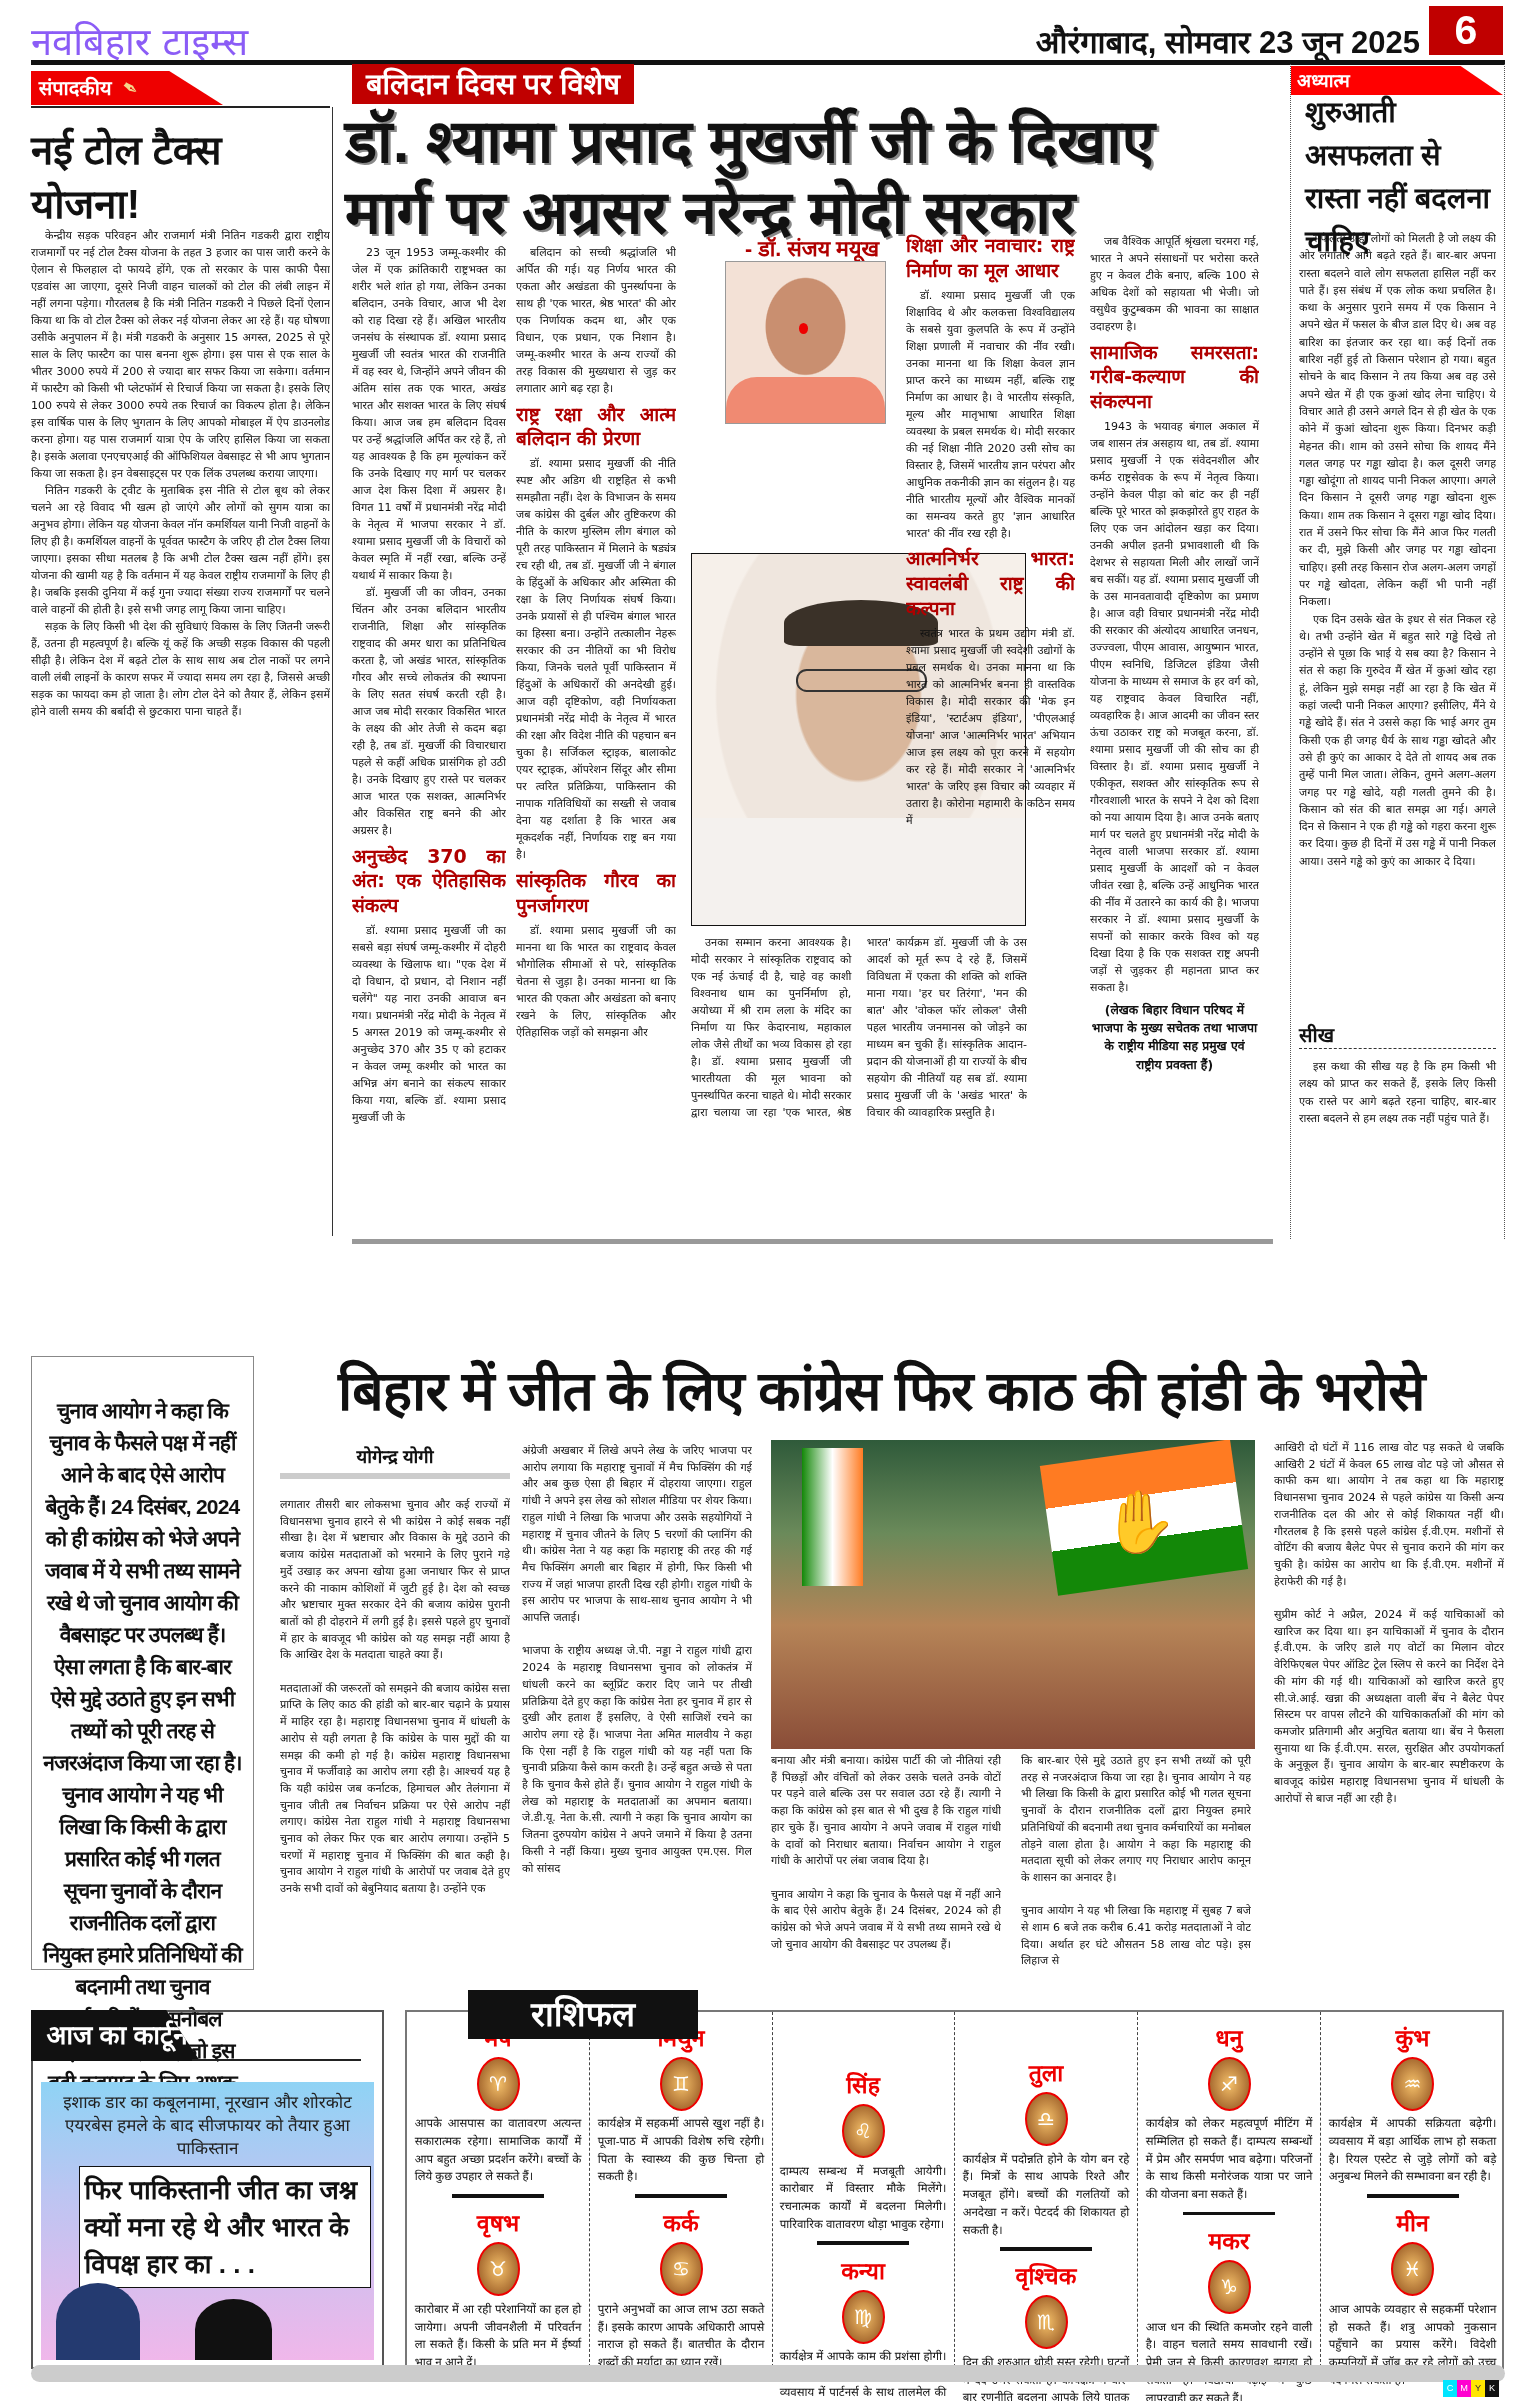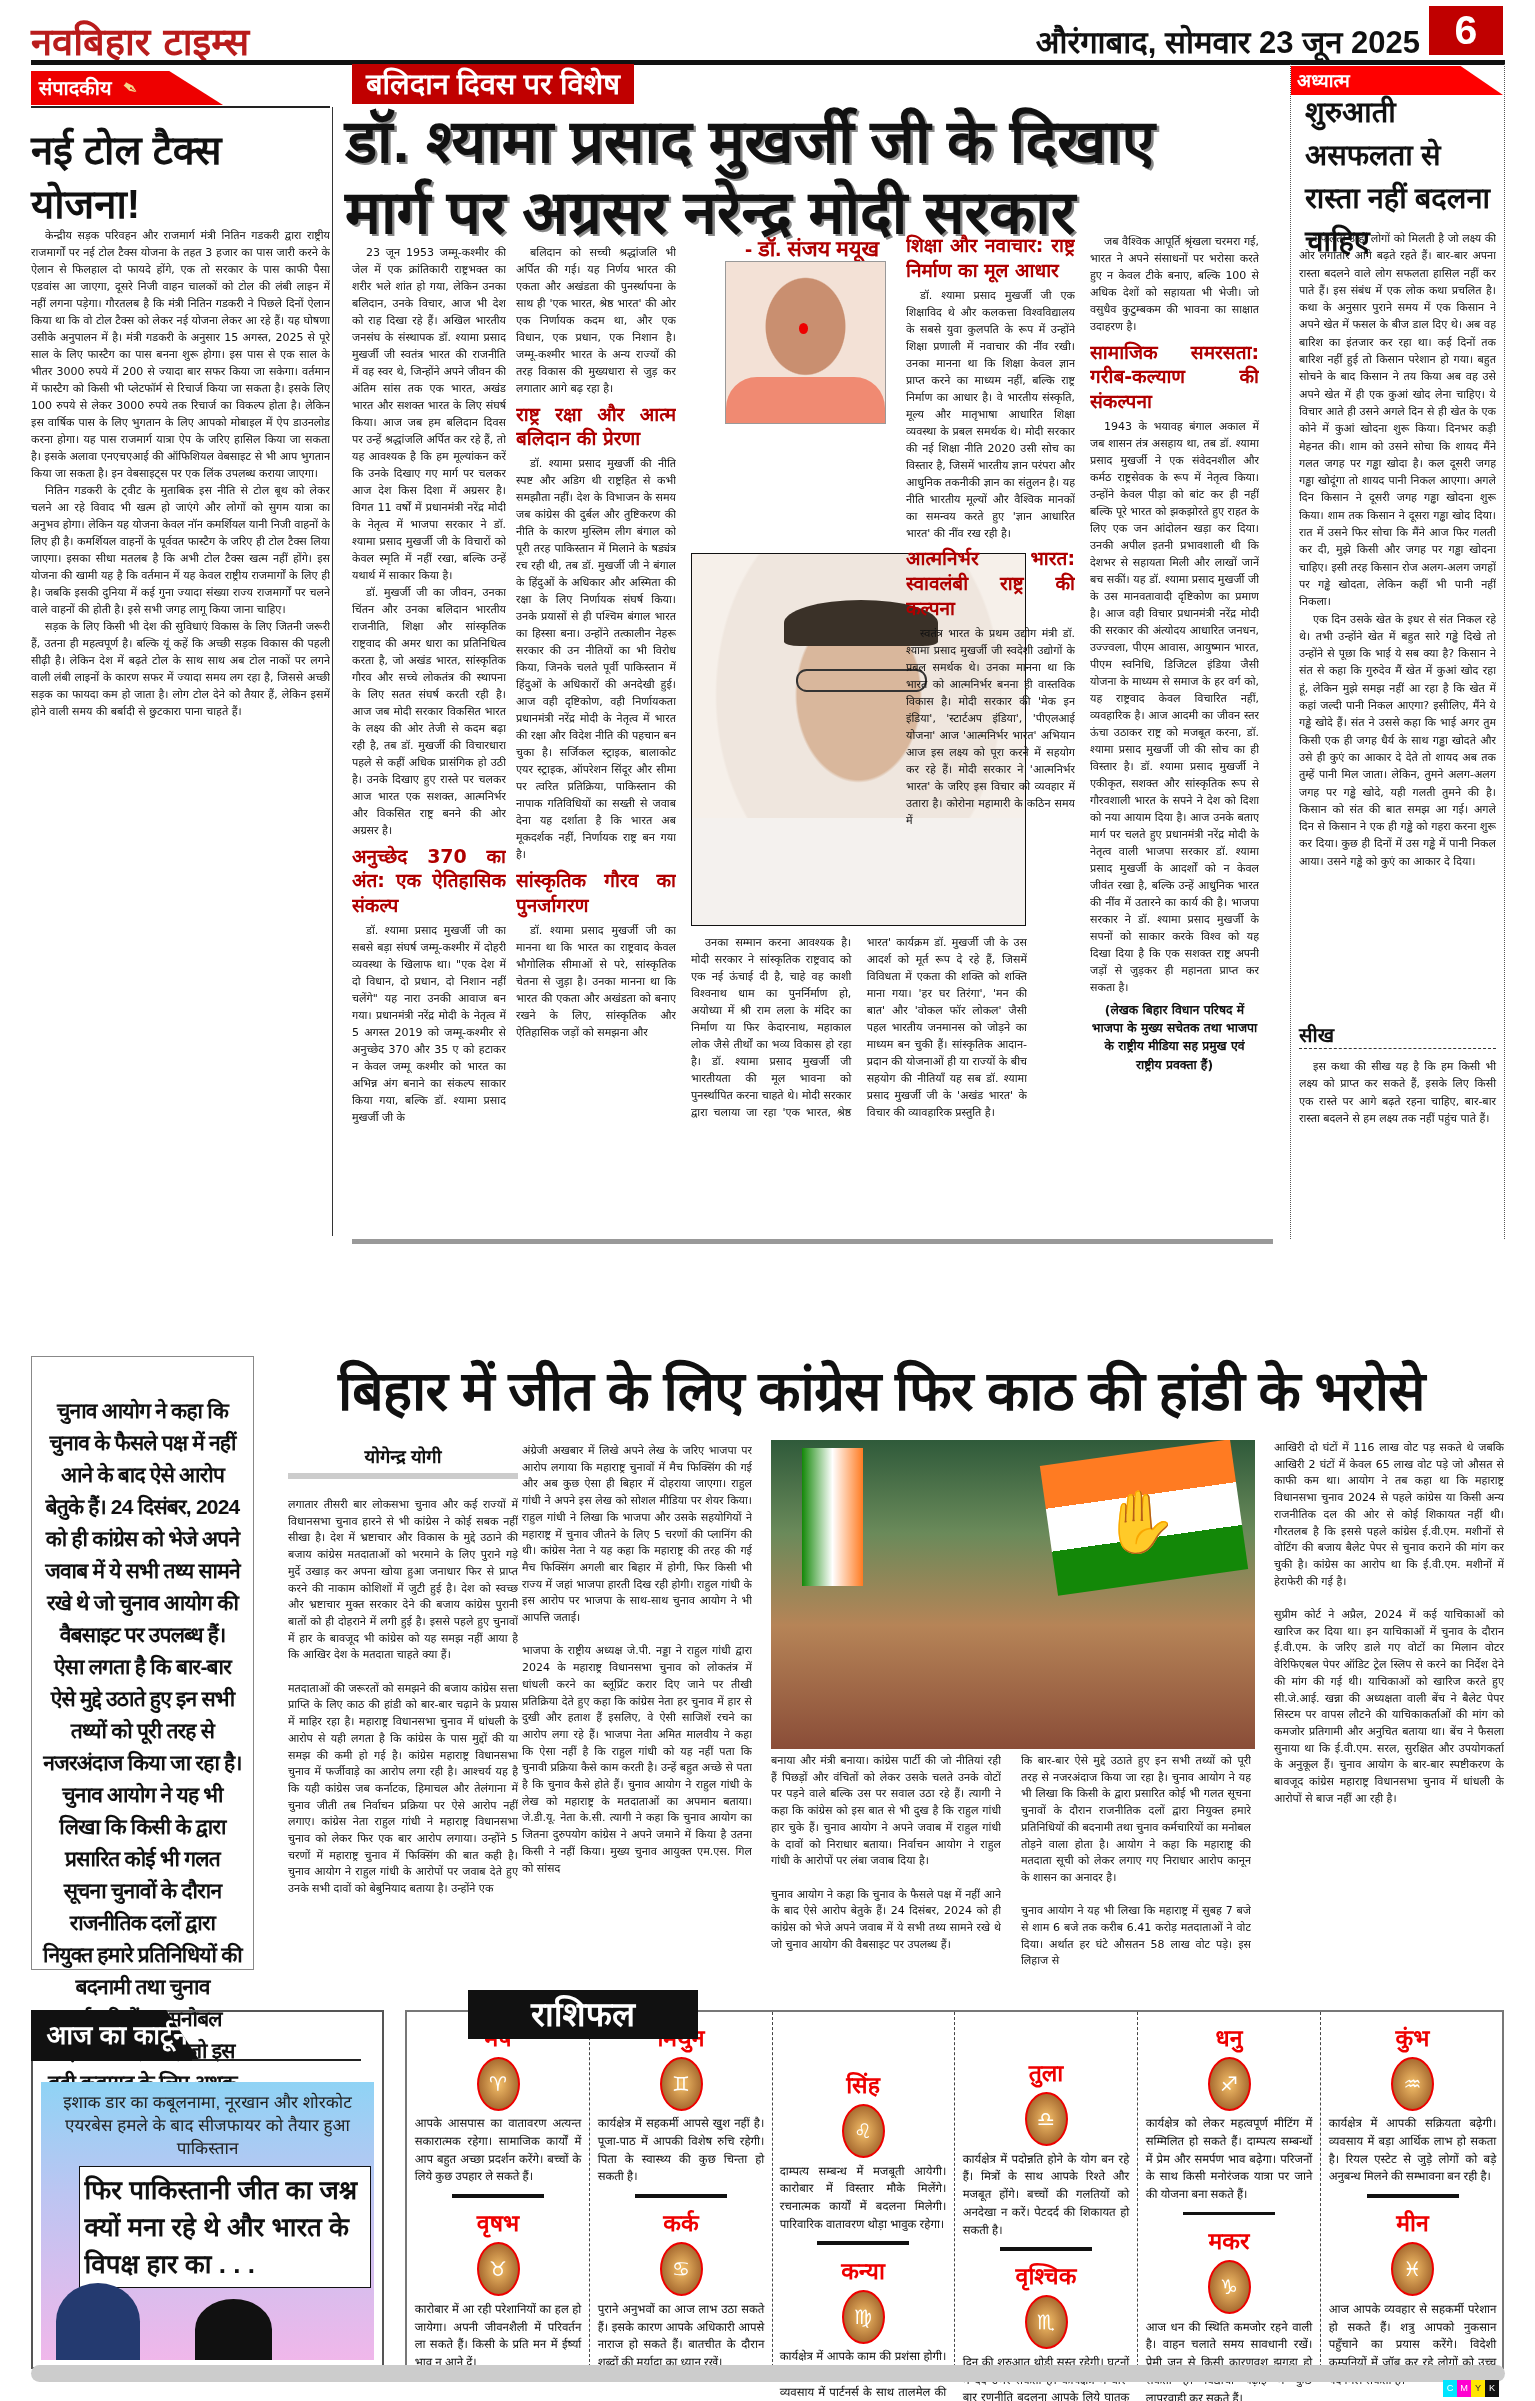--- a/index.html
+++ b/index.html
@@ -1,19 +1,19 @@
 <!DOCTYPE html>
 <html style="font-size:12.3px"><head>
 <meta charset="utf-8">
 <style>
   *{box-sizing:border-box;margin:0;padding:0}
   html,body{width:1535px;height:2401px;background:#fff;overflow:hidden}
   body{position:relative;font-family:"Liberation Sans","DejaVu Sans",sans-serif;color:#111}
   .abs{position:absolute}
-  .masthead-name{left:31px;top:14px;font-size:38px;font-weight:bold;color:#b91c1c;font-family:"DejaVu Sans",sans-serif}
+  .masthead-name{left:31px;top:14px;font-size:38px;font-weight:normal;color:#8b5cf6;font-family:"DejaVu Sans",sans-serif}
   .dateline{right:115px;top:20px;font-size:31px;font-weight:bold;color:#111}
   .pageno{left:1429px;top:6.1px;width:74px;height:49px;background:#c00000;color:#fff;font-size:41px;font-weight:900;text-align:center;line-height:49px}
   .rule-top{left:31px;top:60px;width:1474px;height:4.6px;background:#111}
   .kicker{left:352px;top:64px;height:40px;background:#c00000;color:#fff;font-size:29px;font-weight:bold;padding:0 14px;line-height:40px}
   .main-title{left:345px;top:106px;width:952px;text-align:left;font-size:60px;font-weight:900;line-height:71px;color:#111;text-shadow:2.3px 2.3px 0 #888}
   .col-text{font-size:11px;line-height:17px;text-align:justify;color:#111;font-family:"DejaVu Sans",sans-serif}
   .col-text p{text-indent:14px}
   .subhead-red{color:#b00000;font-weight:bold;font-size:19px;line-height:24.6px;margin:4.6px 0 4.6px 0}
   .vrule{width:0.8px;background:#333}
   .editorial-title{left:31px;top:123px;width:299px;text-align:left;font-size:40px;font-weight:900;line-height:54px}
@@ -121,21 +121,21 @@
 <div class="abs" style="left:1299px;top:1021px;width:197px;font-size:20px;font-weight:900;border-bottom:0.8px dashed #333">सीख</div>
 <div class="abs col-text" style="left:1299px;top:1058px;width:197px;font-size:11px;line-height:17.3px">
   <p>इस कथा की सीख यह है कि हम किसी भी लक्ष्य को प्राप्त कर सकते हैं, इसके लिए किसी एक रास्ते पर आगे बढ़ते रहना चाहिए, बार-बार रास्ता बदलने से हम लक्ष्य तक नहीं पहुंच पाते हैं।</p>
 </div>
 
 <div class="abs pullquote">
   <span>चुनाव आयोग ने कहा कि चुनाव के फैसले पक्ष में नहीं आने के बाद ऐसे आरोप बेतुके हैं। 24 दिसंबर, 2024 को ही कांग्रेस को भेजे अपने जवाब में ये सभी तथ्य सामने रखे थे जो चुनाव आयोग की वैबसाइट पर उपलब्ध हैं। ऐसा लगता है कि बार-बार ऐसे मुद्दे उठाते हुए इन सभी तथ्यों को पूरी तरह से नजरअंदाज किया जा रहा है। चुनाव आयोग ने यह भी लिखा कि किसी के द्वारा प्रसारित कोई भी गलत सूचना चुनावों के दौरान राजनीतिक दलों द्वारा नियुक्त हमारे प्रतिनिधियों की बदनामी तथा चुनाव कर्मचारियों का मनोबल तोड़ने वाला होता है जो इस बड़ी कवायद के लिए अथक परिश्रम करते हैं। आयोग ने कहा कि महाराष्ट्र की मतदाता सूची को लेकर लगाए गए निराधार आरोप कानून के शासन का अनादर है।</span>
 </div>
 <div class="abs sec2-title">बिहार में जीत के लिए कांग्रेस फिर काठ की हांडी के भरोसे</div>
 
-<div class="abs" style="left:288px;top:1443px;width:230px">
+<div class="abs" style="left:280px;top:1443px;width:230px">
   <div class="author2">योगेन्द्र योगी</div>
   <div class="col-text" style="white-space:pre-line;margin-top:18.4px;height:505px;overflow:hidden;font-size:11px;line-height:16.7px">लगातार तीसरी बार लोकसभा चुनाव और कई राज्यों में विधानसभा चुनाव हारने से भी कांग्रेस ने कोई सबक नहीं सीखा है। देश में भ्रष्टाचार और विकास के मुद्दे उठाने की बजाय कांग्रेस मतदाताओं को भरमाने के लिए पुराने गड़े मुर्दे उखाड़ कर अपना खोया हुआ जनाधार फिर से प्राप्त करने की नाकाम कोशिशों में जुटी हुई है। देश को स्वच्छ और भ्रष्टाचार मुक्त सरकार देने की बजाय कांग्रेस पुरानी बातों को ही दोहराने में लगी हुई है। इससे पहले हुए चुनावों में हार के बावजूद भी कांग्रेस को यह समझ नहीं आया है कि आखिर देश के मतदाता चाहते क्या हैं।
 
 मतदाताओं की जरूरतों को समझने की बजाय कांग्रेस सत्ता प्राप्ति के लिए काठ की हांडी को बार-बार चढ़ाने के प्रयास में माहिर रहा है। महाराष्ट्र विधानसभा चुनाव में धांधली के आरोप से यही लगता है कि कांग्रेस के पास मुद्दों की या समझ की कमी हो गई है। कांग्रेस महाराष्ट्र विधानसभा चुनाव में फर्जीवाड़े का आरोप लगा रही है। आश्चर्य यह है कि यही कांग्रेस जब कर्नाटक, हिमाचल और तेलंगाना में चुनाव जीती तब निर्वाचन प्रक्रिया पर ऐसे आरोप नहीं लगाए। कांग्रेस नेता राहुल गांधी ने महाराष्ट्र विधानसभा चुनाव को लेकर फिर एक बार आरोप लगाया। उन्होंने 5 चरणों में महाराष्ट्र चुनाव में फिक्सिंग की बात कही है। चुनाव आयोग ने राहुल गांधी के आरोपों पर जवाब देते हुए उनके सभी दावों को बेबुनियाद बताया है। उन्होंने एक</div>
 </div>
 <div class="abs col-text" style="left:522px;top:1443px;width:230px;height:531px;overflow:hidden;white-space:pre-line;font-size:11px;line-height:16.7px">अंग्रेजी अखबार में लिखे अपने लेख के जरिए भाजपा पर आरोप लगाया कि महाराष्ट्र चुनावों में मैच फिक्सिंग की गई और अब कुछ ऐसा ही बिहार में दोहराया जाएगा। राहुल गांधी ने अपने इस लेख को सोशल मीडिया पर शेयर किया। राहुल गांधी ने लिखा कि भाजपा और उसके सहयोगियों ने महाराष्ट्र में चुनाव जीतने के लिए 5 चरणों की प्लानिंग की थी। कांग्रेस नेता ने यह कहा कि महाराष्ट्र की तरह की गई मैच फिक्सिंग अगली बार बिहार में होगी, फिर किसी भी राज्य में जहां भाजपा हारती दिख रही होगी। राहुल गांधी के इस आरोप पर भाजपा के साथ-साथ चुनाव आयोग ने भी आपत्ति जताई।
 
 भाजपा के राष्ट्रीय अध्यक्ष जे.पी. नड्डा ने राहुल गांधी द्वारा 2024 के महाराष्ट्र विधानसभा चुनाव को लोकतंत्र में धांधली करने का ब्लूप्रिंट करार दिए जाने पर तीखी प्रतिक्रिया देते हुए कहा कि कांग्रेस नेता हर चुनाव में हार से दुखी और हताश हैं इसलिए, वे ऐसी साजिशें रचने का आरोप लगा रहे हैं। भाजपा नेता अमित मालवीय ने कहा कि ऐसा नहीं है कि राहुल गांधी को यह नहीं पता कि चुनावी प्रक्रिया कैसे काम करती है। उन्हें बहुत अच्छे से पता है कि चुनाव कैसे होते हैं। चुनाव आयोग ने राहुल गांधी के लेख को महाराष्ट्र के मतदाताओं का अपमान बताया। जे.डी.यू. नेता के.सी. त्यागी ने कहा कि चुनाव आयोग का जितना दुरुपयोग कांग्रेस ने अपने जमाने में किया है उतना किसी ने नहीं किया। मुख्य चुनाव आयुक्त एम.एस. गिल को सांसद</div>
 
 <div class="photo" style="left:771px;top:1440px;width:484px;height:309px;background:linear-gradient(180deg,#2f5a3a 0%,#6a8a5a 30%,#b68457 60%,#8a4d38 100%)">

